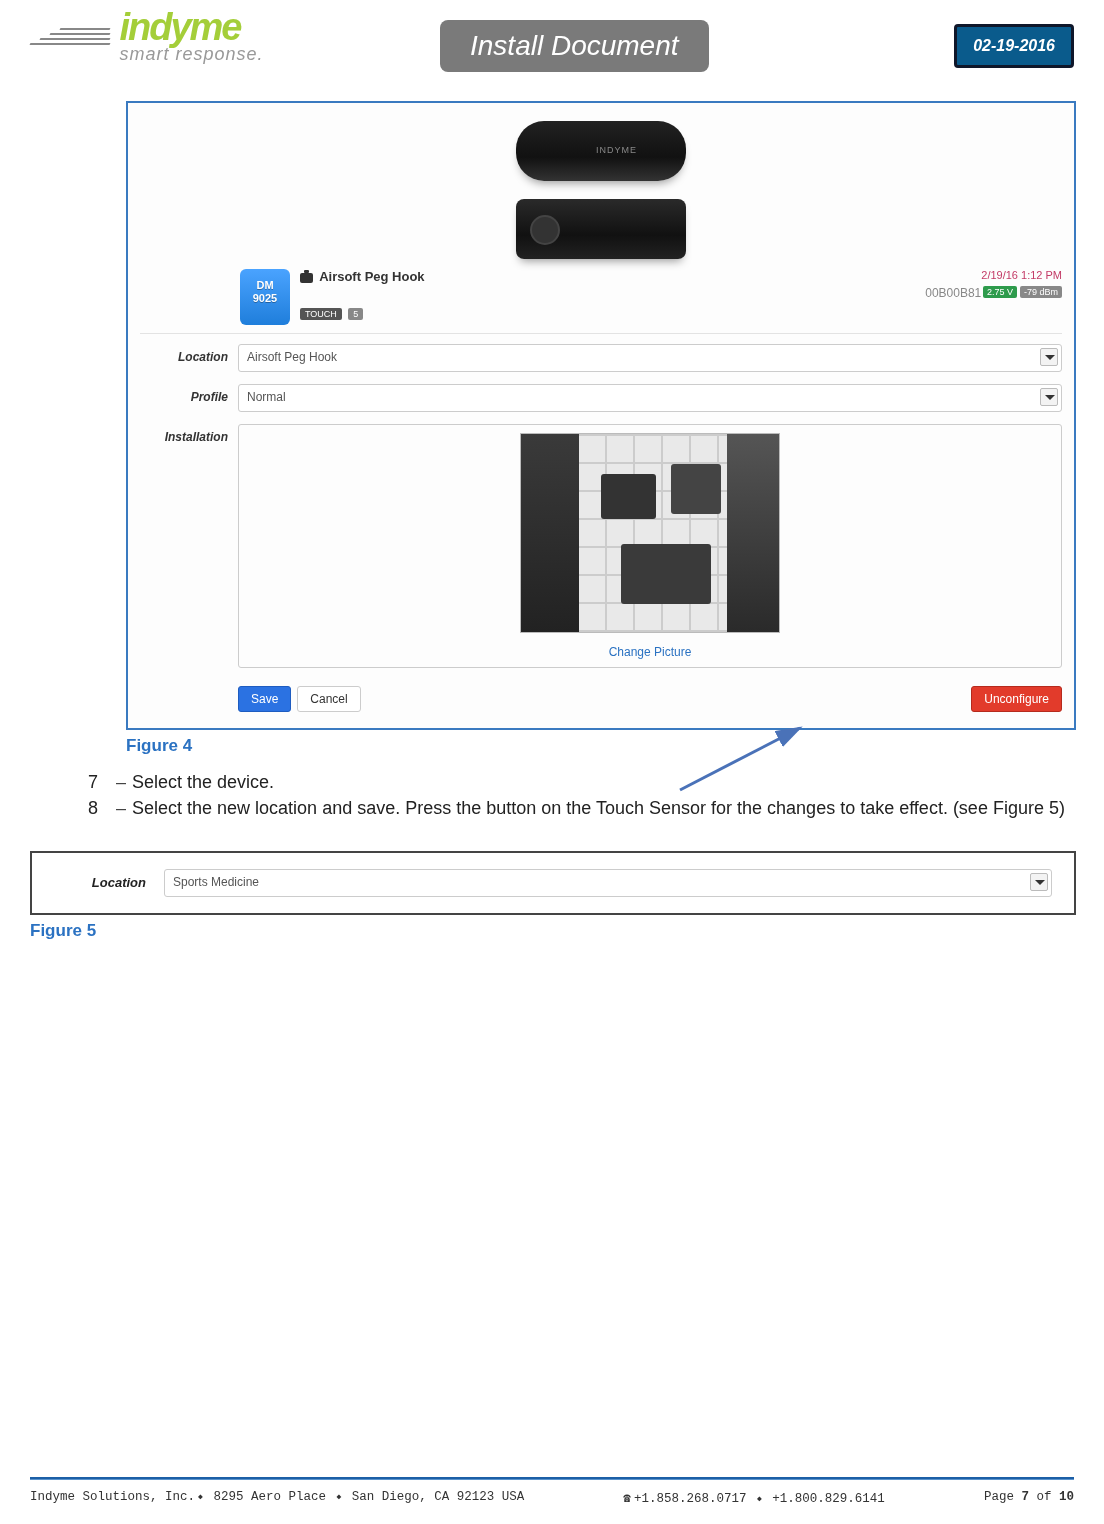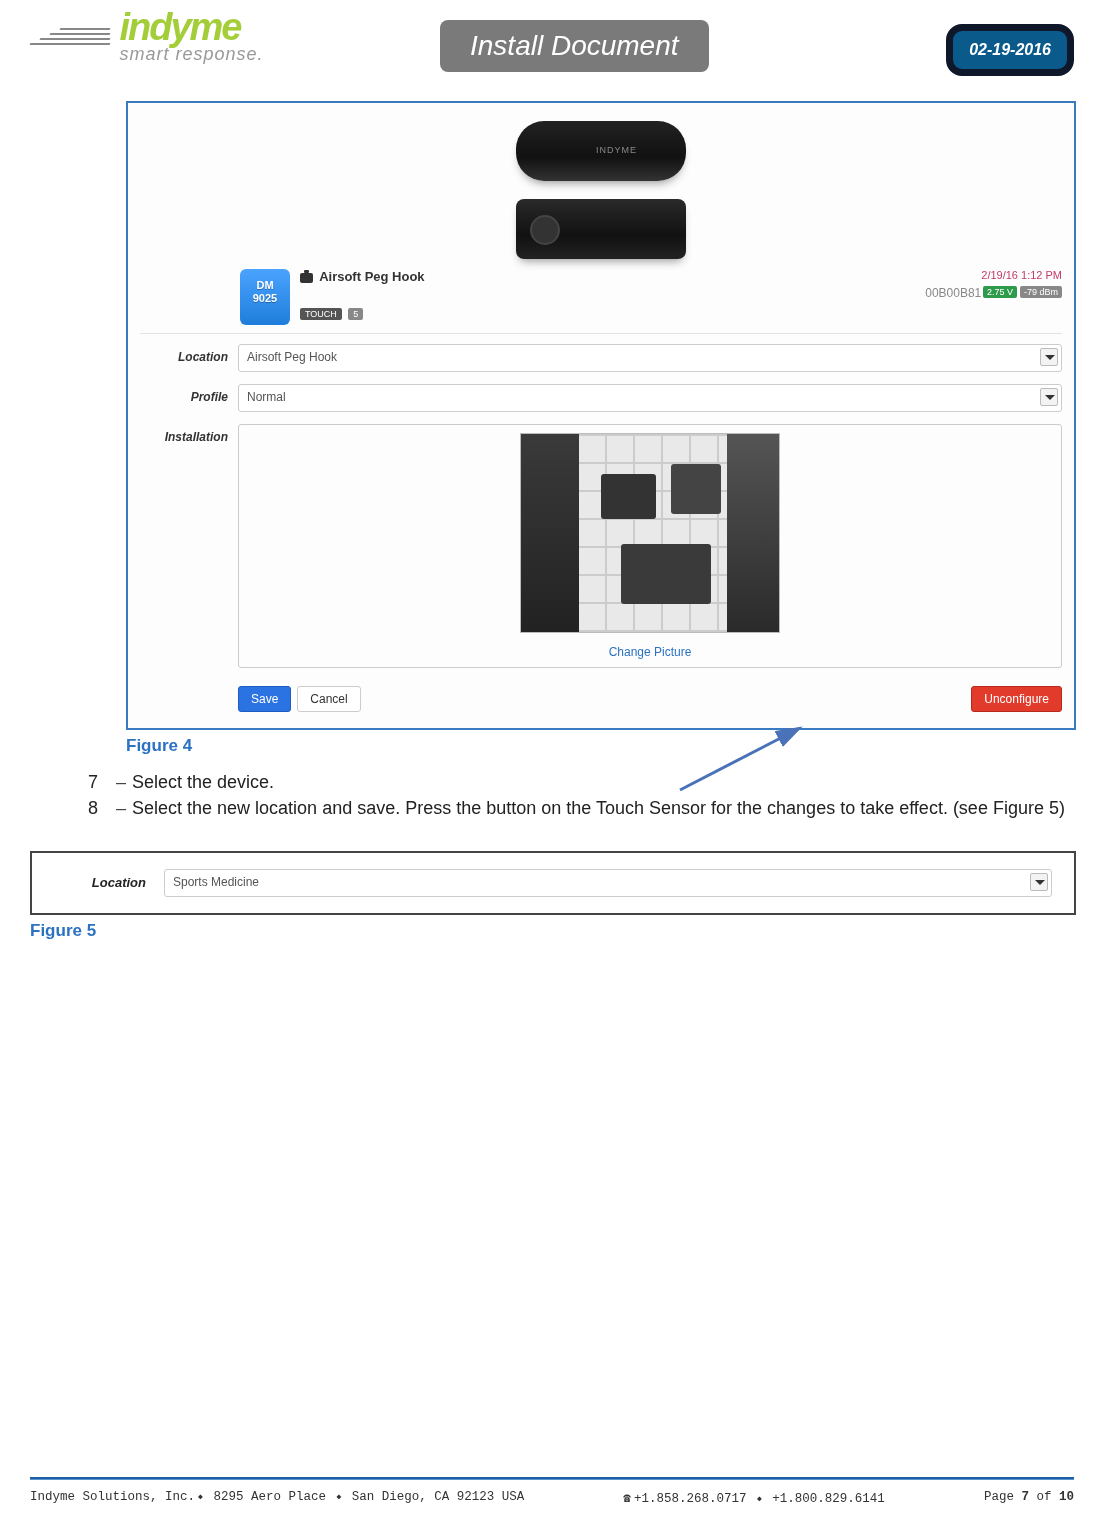--- a/index.html
+++ b/index.html
@@ -66,22 +66,22 @@
     padding: 10px 30px;
     border-radius: 8px;
   }
   .date-badge {
     position: absolute;
     right: 30px;
     top: 24px;
     background: #0a5b8c;
     color: #fff;
     padding: 10px 16px;
-    border-radius: 16px;
-    border: 7px solid #0f172a;
+    border-radius: 4px;
+    border: 3px solid #0f172a;
     font-size: 16px;
     font-weight: 600;
   }
   
   .figure4-box {
     margin: 0 28px 0 126px;
     border: 2px solid #3a7ac0;
     background: #fdfdfd;
     padding: 10px 12px 16px 12px;
   }

